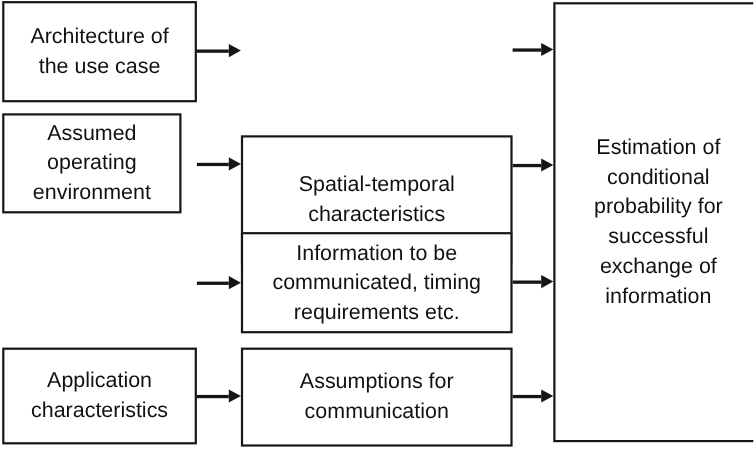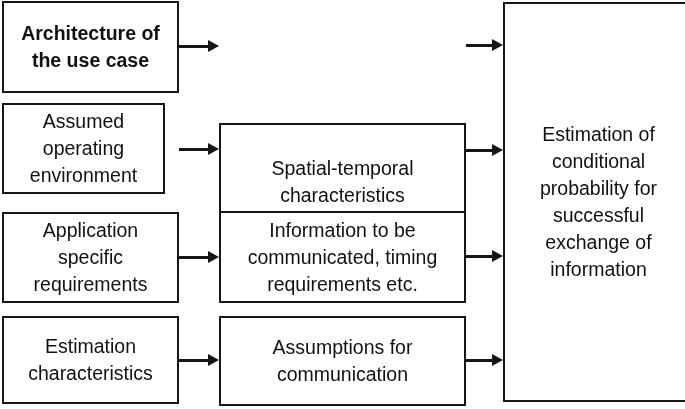--- a/index.html
+++ b/index.html
@@ -23,21 +23,21 @@
     display: flex;
     align-items: center;
     justify-content: center;
     text-align: center;
     white-space: pre-line;
     font-size: 19.5px;
     line-height: 27px;
     color: #111111;
   }
   
-  .l1 { left: 2px;   top: 1px;   width: 177px; height: 92px; font-weight: bold; }
+  .l1 { left: 2px;   top: 1px;   width: 177px; height: 92px; }
   .l2 { left: 2px;   top: 103px; width: 163px; height: 91px; }
   .l3 { left: 2px;   top: 212px; width: 177px; height: 91px; }
   .l4 { left: 2px;   top: 316px; width: 177px; height: 88px; }
   
   .m1 { left: 219px; top: 1px;   width: 247px; height: 91px; }
   .m2 { left: 219px; top: 103px; width: 247px; height: 118px; margin-top: 20px; }
   .m3 { left: 219px; top: 211px; width: 247px; height: 92px; }
   .m4 { left: 219px; top: 316px; width: 247px; height: 90px; }
   
   .r1 { left: 503px; top: 2px;   width: 191px; height: 400px; }
@@ -74,24 +74,21 @@
 </head>
 <body>
 
 <div class="diagram">
 
   <div class="box l1">Architecture of
 the use case</div>
   <div class="box l2">Assumed
 operating
 environment</div>
-  <div class="box l3">Application
-specific
-requirements</div>
-  <div class="box l4">Estimation
+  <div class="box l4">Application
 characteristics</div>
 
   <div class="box m2">Spatial-temporal
 characteristics</div>
   <div class="box m4">Assumptions for
 communication</div>
   <div class="box m3">Information to be
 communicated, timing
 requirements etc.</div>
 

